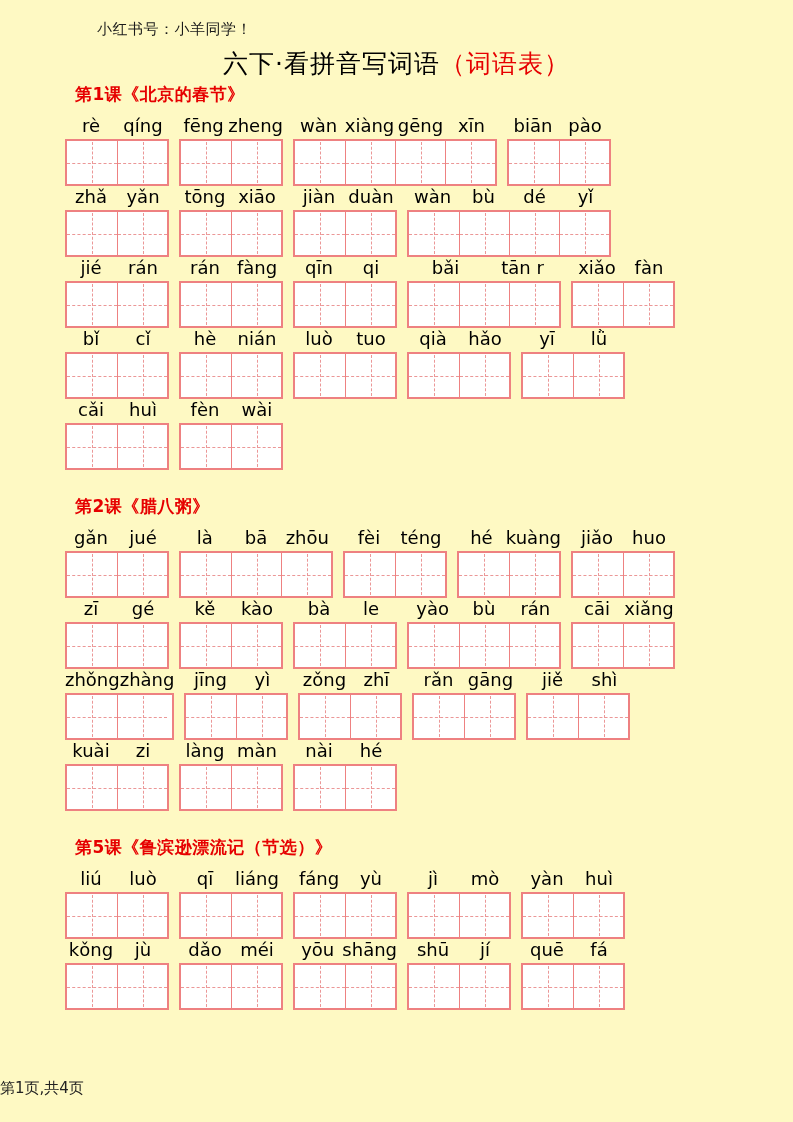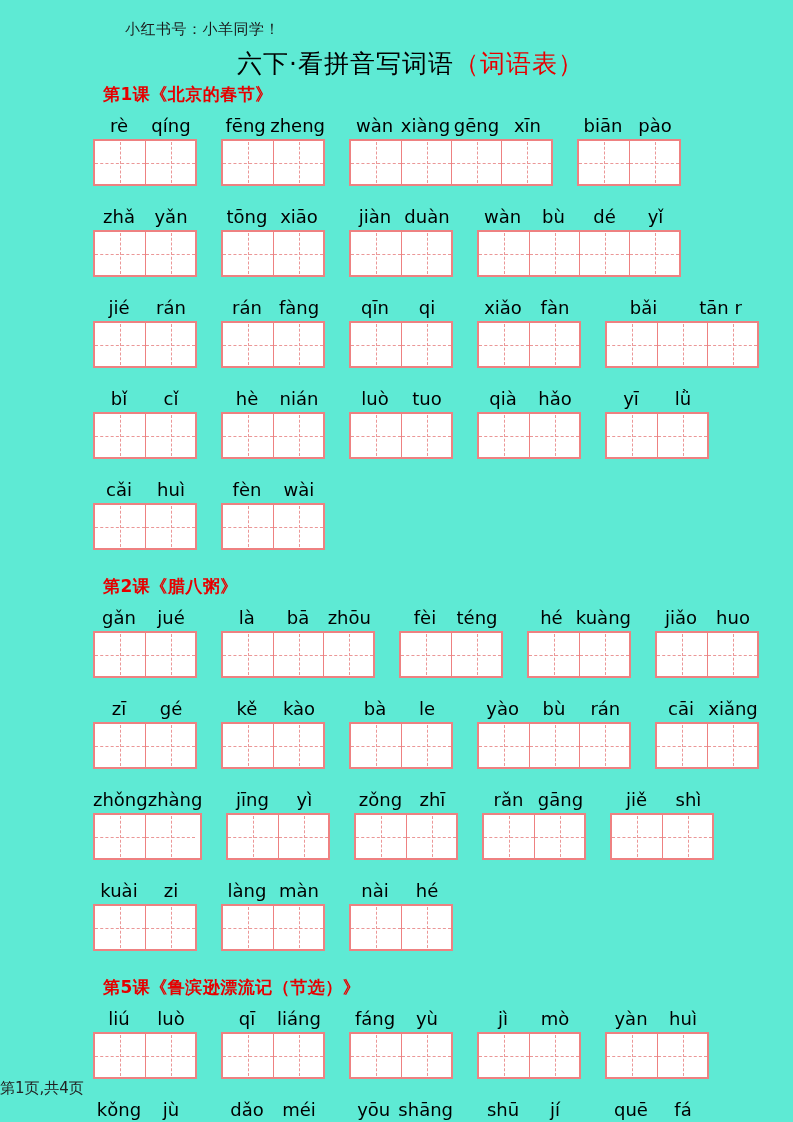--- a/index.html
+++ b/index.html
@@ -11,23 +11,23 @@
   *{margin:0;padding:0;box-sizing:border-box;}
   html,body{background:#ffffff;}
   body{
     font-family:"DejaVu Sans","Liberation Sans",sans-serif;
     color:var(--ink);
   }
   .page{
     position:relative;
     width:793px;
     height:1122px;
-    background:#5eead4;
+    background:#fef9c3;
     overflow:hidden;
-    padding:20px 0 0 93px;
+    padding:20px 0 0 65px;
   }
   .note{
     margin-left:32px;
     font-size:15px;
     letter-spacing:0.5px;
     color:#1a1a1a;
   }
   .title{
     margin-top:8px;
     margin-left:-65px;
@@ -41,22 +41,22 @@
   .section-title{
     margin:25px 0 9px 10px;
     font-size:17px;
     font-weight:600;
     color:var(--red);
     letter-spacing:0.5px;
   }
   .section:first-child .section-title{margin-top:3px;}
   .row{
     display:flex;
-    gap:24px;
-    margin-bottom:20px;
+    gap:10px;
+    margin-bottom:0;
   }
   .group{display:flex;flex-direction:column;}
   .pinyin{
     display:flex;
     font-size:18px;
     line-height:22px;
     margin-bottom:2px;
     color:#000000;
   }
   .pinyin span{
@@ -230,35 +230,35 @@
               <span>qīn</span>
               <span>qi</span>
             </div>
             <div class="boxes">
               <div class="cell"></div>
               <div class="cell"></div>
             </div>
           </div>
           <div class="group">
             <div class="pinyin">
+              <span>bǎi</span>
+              <span>tān r</span>
+            </div>
+            <div class="boxes">
+              <div class="cell"></div>
+              <div class="cell"></div>
+              <div class="cell"></div>
+            </div>
+          </div>
+          <div class="group">
+            <div class="pinyin">
               <span>xiǎo</span>
               <span>fàn</span>
             </div>
             <div class="boxes">
-              <div class="cell"></div>
-              <div class="cell"></div>
-            </div>
-          </div>
-          <div class="group">
-            <div class="pinyin">
-              <span>bǎi</span>
-              <span>tān r</span>
-            </div>
-            <div class="boxes">
-              <div class="cell"></div>
               <div class="cell"></div>
               <div class="cell"></div>
             </div>
           </div>
         </div>
         <div class="row">
           <div class="group">
             <div class="pinyin">
               <span>bǐ</span>
               <span>cǐ</span>

